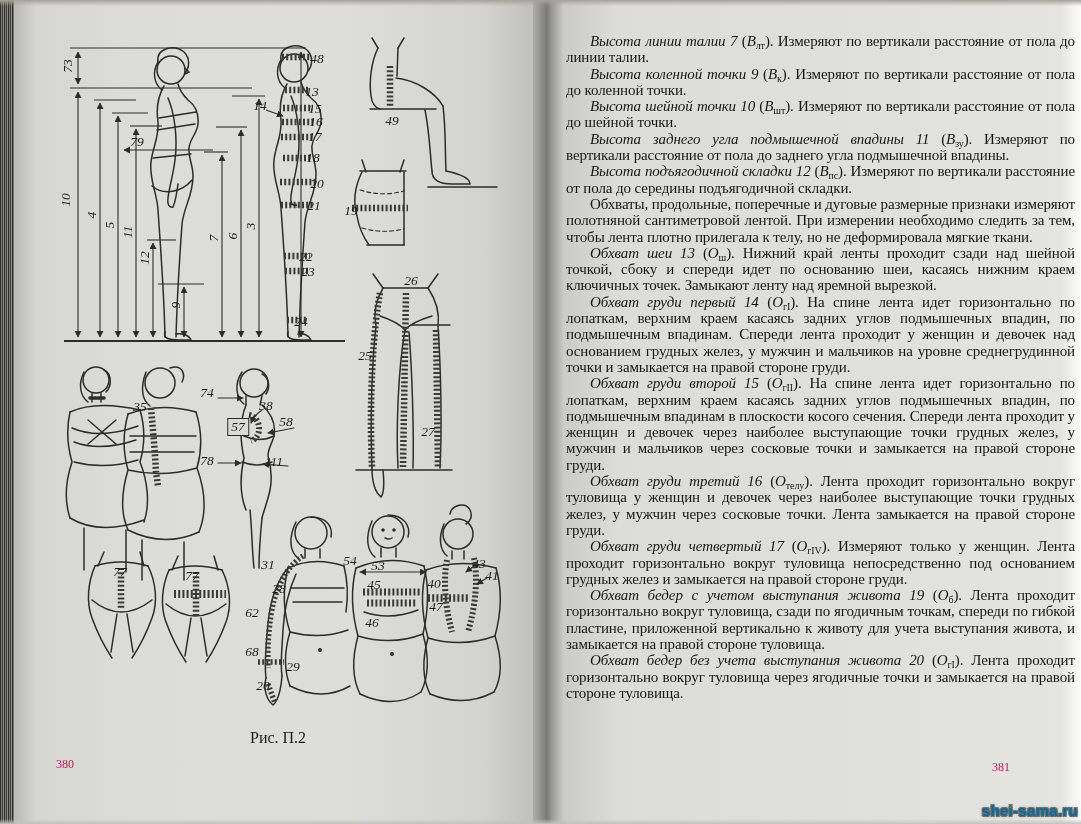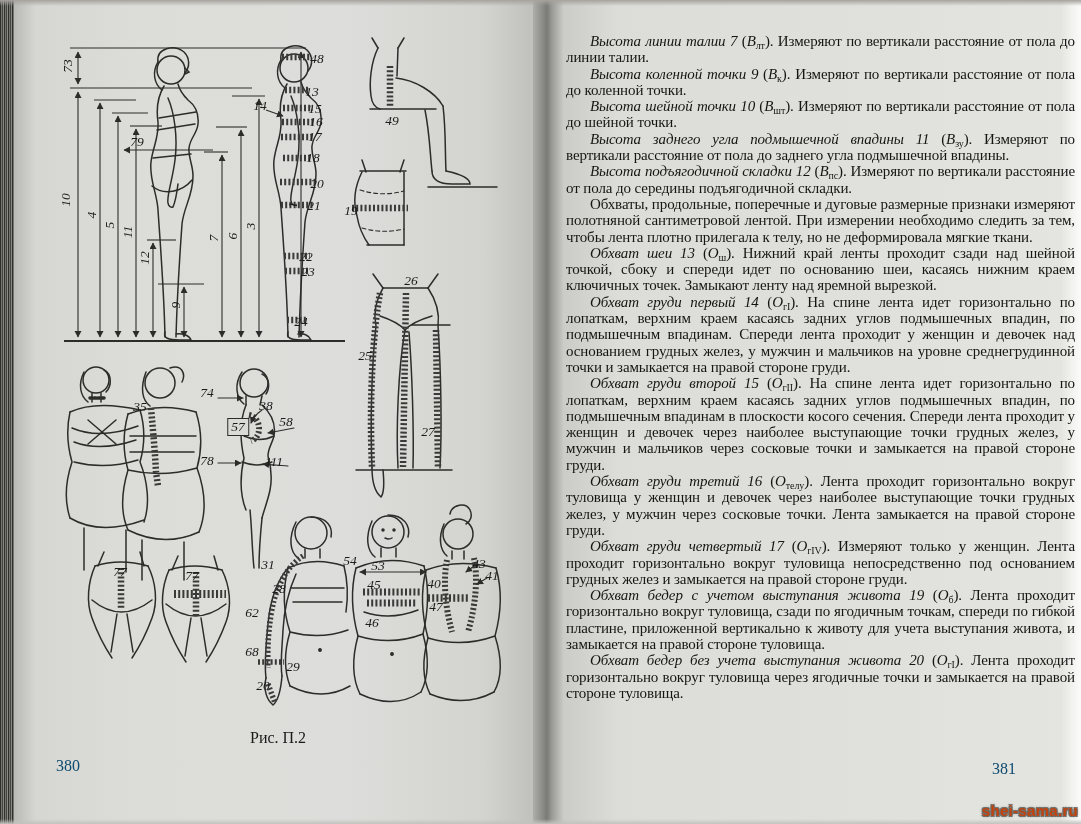--- a/index.html
+++ b/index.html
@@ -13,34 +13,34 @@
   .top-shade{position:absolute;left:0;top:0;width:100%;height:6px;background:linear-gradient(#a5a39d,rgba(165,163,157,0));}
   .bot-shade{position:absolute;left:0;bottom:0;width:100%;height:5px;background:linear-gradient(rgba(150,150,146,0),#c2c2be);}
 
   svg.art{position:absolute;left:0;top:0;}
   .labels{position:absolute;left:0;top:0;width:100%;height:100%;}
   .lbl{position:absolute;transform:translate(-50%,-50%);font:italic 13.5px "Liberation Serif",serif;color:#1c1c1a;white-space:nowrap;}
   .lbl.rot{transform:translate(-50%,-50%) rotate(-90deg);}
   .lbl.box{border:1.3px solid #2b2b29;padding:0 3px;background:#dadad6;}
 
   .caption{position:absolute;left:250px;top:729px;font-size:16px;color:#1a1a18;}
-  .pagenum{position:absolute;font-size:16px;color:#0c4a6e;}
+  .pagenum{position:absolute;font-size:12px;color:#be185d;}
   .pn-left{left:56px;top:757px;}
   .pn-right{left:992px;top:760px;}
 
   .text-col{position:absolute;left:566px;top:33px;width:509px;color:#151513;
             font-size:15px;line-height:16.3px;text-align:justify;letter-spacing:-0.1px;}
   .text-col p{margin:0;text-indent:24px;}
   .lead,.num{font-style:italic;}
   .sym i{font-style:italic;}
   .sym sub{font-size:10px;line-height:0;vertical-align:-3px;}
 
   .watermark{position:absolute;right:3px;bottom:5px;
              font-family:"Liberation Sans",sans-serif;font-weight:bold;font-size:15px;
-             color:#c2410c;letter-spacing:.3px;
+             color:#0369a1;letter-spacing:.3px;
              text-shadow:-1px -1px 0 #6e6e6a,1px -1px 0 #6e6e6a,-1px 1px 0 #6e6e6a,1px 1px 0 #6e6e6a,0 0 3px #555;}
 </style>
 </head>
 <body>
 
 <div class="scan">
   <div class="bg edge-left"></div>
   <div class="bg pageL"></div>
   <div class="bg spine"></div>
   <div class="bg pageR"></div>

